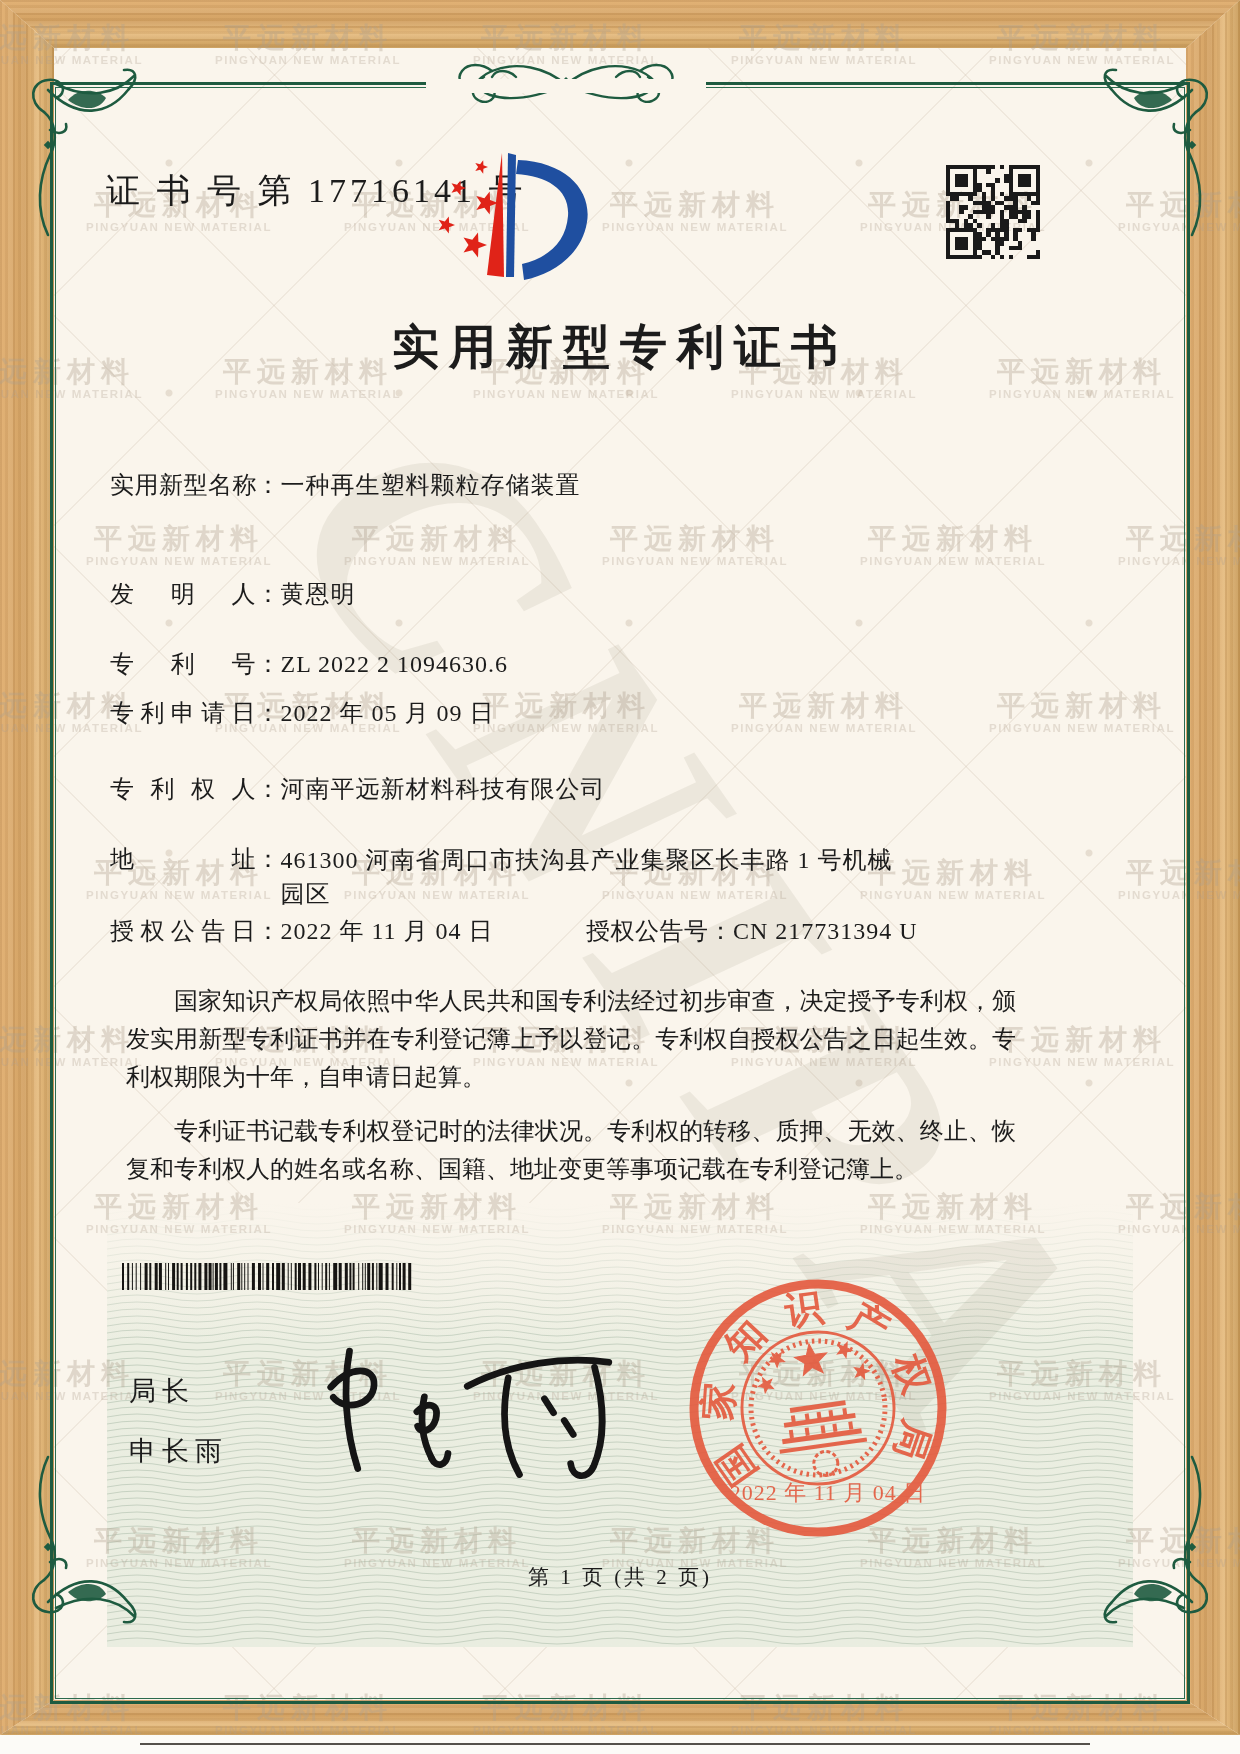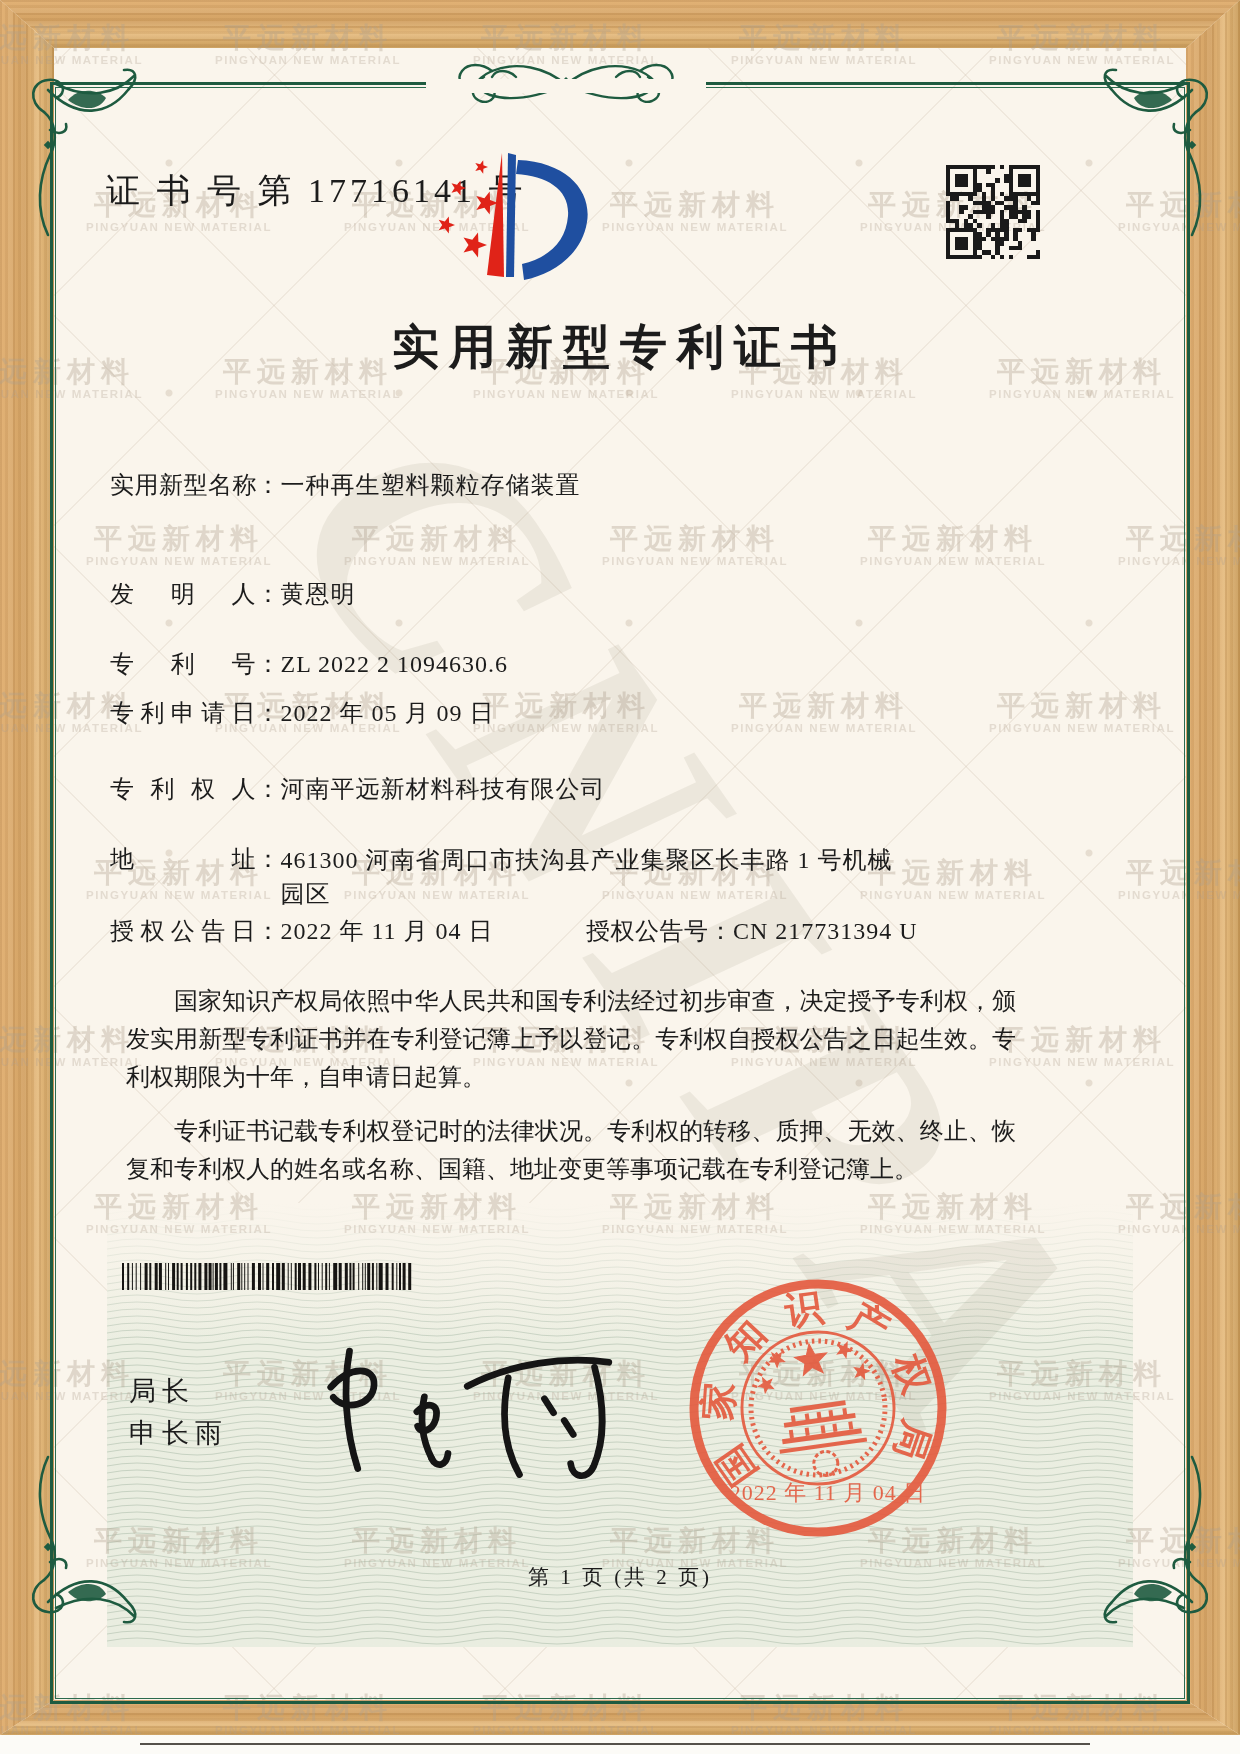--- a/index.html
+++ b/index.html
@@ -55,21 +55,21 @@
   .title{position:absolute;left:0;width:100%;top:316px;text-align:center;font-size:47px;font-weight:bold;letter-spacing:10px;}
   .frow{position:absolute;left:110px;font-size:24px;letter-spacing:.5px;white-space:nowrap;}
   .flabel{display:inline-block;width:146px;text-align:justify;text-align-last:justify;vertical-align:top;}
   .fval{letter-spacing:1px;}
   .fval.addr{display:inline-block;width:632px;white-space:normal;vertical-align:top;line-height:34px;}
   .grant-no-group{position:absolute;left:476px;top:0;}
   .paras{position:absolute;left:110px;top:966px;width:922px;font-size:24px;line-height:38px;text-align:justify;}
   .paras p{margin:16px;text-indent:2em;}
   .barcode{position:absolute;left:122px;top:1263px;width:292px;height:27px;}
   .director{position:absolute;left:129px;top:1378px;font-size:27px;letter-spacing:6px;line-height:1;}
-  .director .name{margin-top:17px;font-family:Liberation Mono, monospace;}
+  .director .name{margin-top:33px;}
   .signature{position:absolute;left:318px;top:1332px;width:310px;height:170px;transform:rotate(-3deg);}
   .seal{position:absolute;left:678px;top:1268px;width:280px;height:280px;mix-blend-mode:multiply;opacity:.9;}
   .page-info{position:absolute;left:0;width:100%;top:1563px;text-align:center;font-size:21px;letter-spacing:3px;}
   .footer-note{position:absolute;left:0;width:100%;top:1624px;text-align:center;font-size:23px;letter-spacing:5px;}
 </style>
 </head>
 <body>
 
 <div class="page">
 

